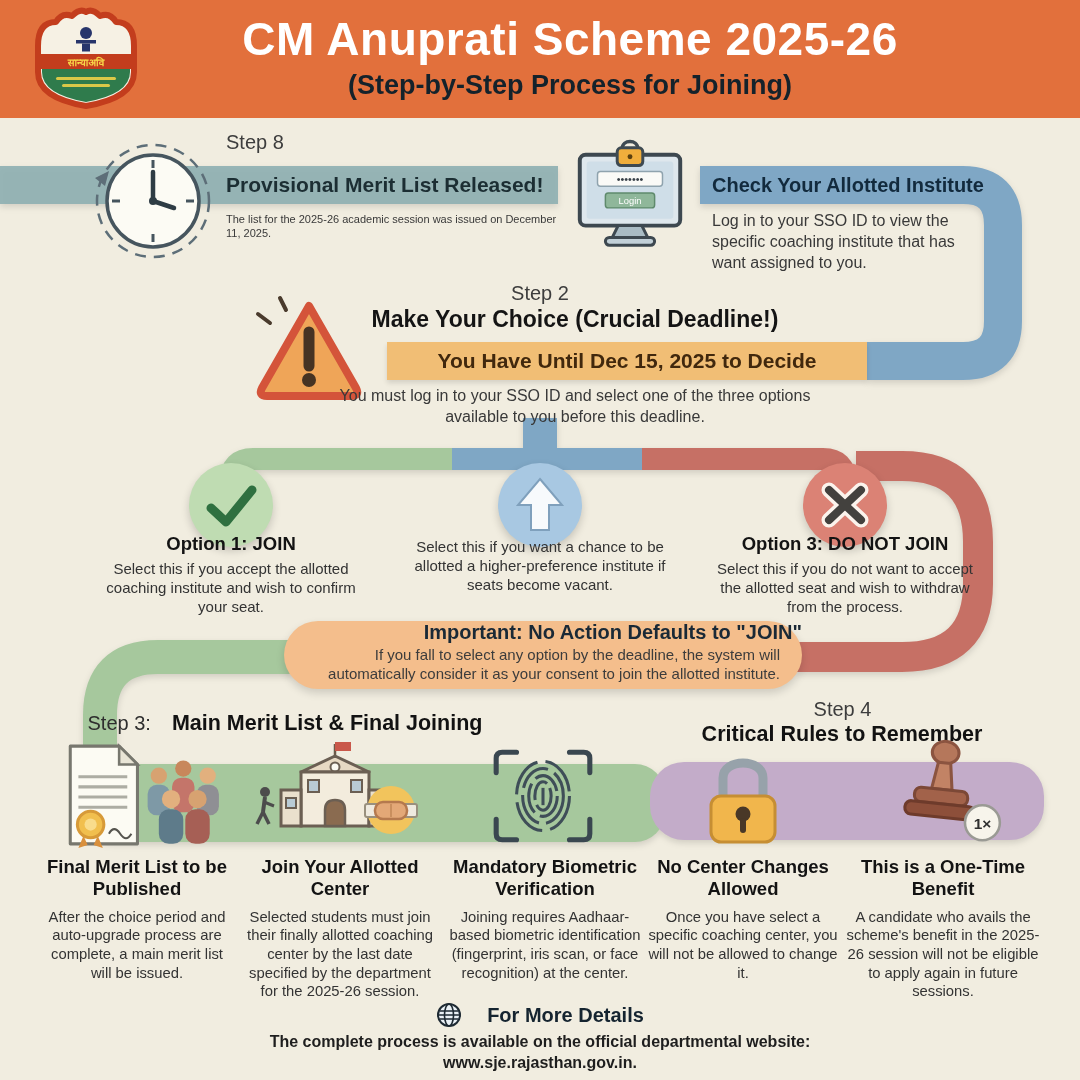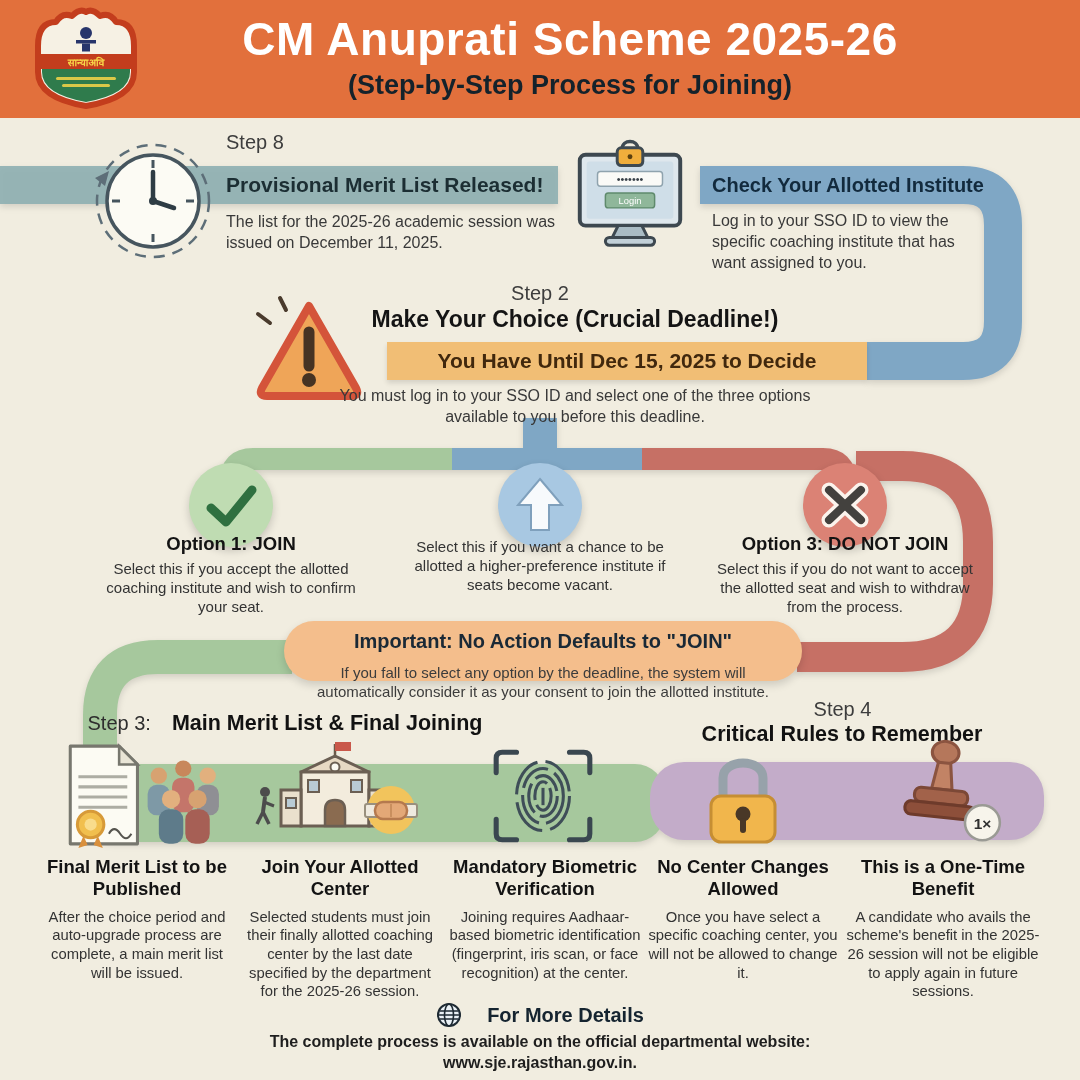--- a/index.html
+++ b/index.html
@@ -16,21 +16,21 @@
   .hdr-sub{position:absolute;left:120px;right:60px;top:70px;text-align:center;
            font-size:27px;font-weight:700;color:#14222b}
 
   .ribbons{position:absolute;left:0;top:0;width:1080px;height:1080px;
            filter:drop-shadow(0 3px 3px rgba(0,0,0,.13))}
 
   
   .clock{left:92px;top:140px;width:122px;height:122px}
   .s1-label{left:226px;top:131px;font-size:20px;font-weight:500;color:#3d3d3d}
   .band-teal-text{left:226px;top:166px;height:38px;line-height:38px;font-size:21px;font-weight:700;color:#1c2e33}
-  .s1-left-desc{left:226px;top:212px;width:335px;font-size:16px;line-height:1.3;color:#393939}
+  .s1-left-desc{left:226px;top:212px;width:335px;font-size:11px;line-height:1.3;color:#393939}
   .monitor{left:566px;top:134px;width:128px;height:132px}
   .band-blue-text{left:712px;top:166px;height:38px;line-height:38px;font-size:20px;font-weight:700;color:#122a3d}
   .s1-right-desc{left:712px;top:211px;width:272px;font-size:16px;line-height:1.3;color:#393939}
 
   
   .s2-label{left:440px;top:282px;width:200px;text-align:center;font-size:20px;font-weight:500;color:#3d3d3d}
   .s2-title{left:330px;top:306px;width:490px;text-align:center;font-size:23px;font-weight:700;color:#141414}
   .warn{left:250px;top:292px;width:118px;height:118px}
   .band-yellow{left:387px;top:342px;width:480px;height:38px;background:#F1BE75;text-align:center;
                line-height:38px;font-size:21px;font-weight:700;color:#41280d;box-shadow:0 3px 5px rgba(0,0,0,.12)}
@@ -40,24 +40,24 @@
   .opt-circle{position:absolute;width:84px;height:84px;border-radius:50%;box-shadow:0 4px 8px rgba(0,0,0,.18)}
   .oc-g{left:189px;top:463px;background:#BFDCB2}
   .oc-b{left:498px;top:463px;background:#A8C8E2}
   .oc-r{left:803px;top:463px;background:#DB8275}
   .opt{position:absolute;top:533px;text-align:center}
   .opt.c1{left:100px;width:262px}.opt.c2{left:409px;width:262px}.opt.c3{left:714px;width:262px}
   .opt-title{font-size:18.5px;font-weight:700;color:#131313}
   .opt-desc{margin-top:4px;font-size:15px;line-height:1.27;color:#333}
 
   
-  .important{left:284px;top:621px;width:518px;height:60px;border-radius:38px;background:#F4BE8C;
-             box-shadow:0 4px 8px rgba(0,0,0,.15);text-align:center;padding-top:9px}
+  .important{left:284px;top:621px;width:518px;height:68px;border-radius:38px;background:#F4BE8C;
+             box-shadow:0 4px 8px rgba(0,0,0,.15);text-align:right;}
   .imp-title{font-size:20px;font-weight:700;color:#1a2936}
-  .imp-desc{margin:11px auto 0;width:474px;font-size:15px;line-height:1.25;color:#3c3c3c}
+  .imp-desc{margin:2px auto 0;width:474px;font-size:15px;line-height:1.25;color:#3c3c3c}
 
   
   .s3-head{left:60px;top:711px;width:450px;text-align:center}
   .s3-label{font-size:20px;font-weight:500;color:#2e2e2e;margin-right:21px}
   .s3-title{font-size:21.5px;font-weight:800;color:#121212}
   .s4-label{left:745px;top:698px;width:195px;text-align:center;font-size:20px;font-weight:500;color:#3d3d3d}
   .s4-title{left:668px;top:722px;width:348px;text-align:center;font-size:21.5px;font-weight:800;color:#121212}
 
   
   .ic-merit{left:56px;top:740px;width:168px;height:110px}

